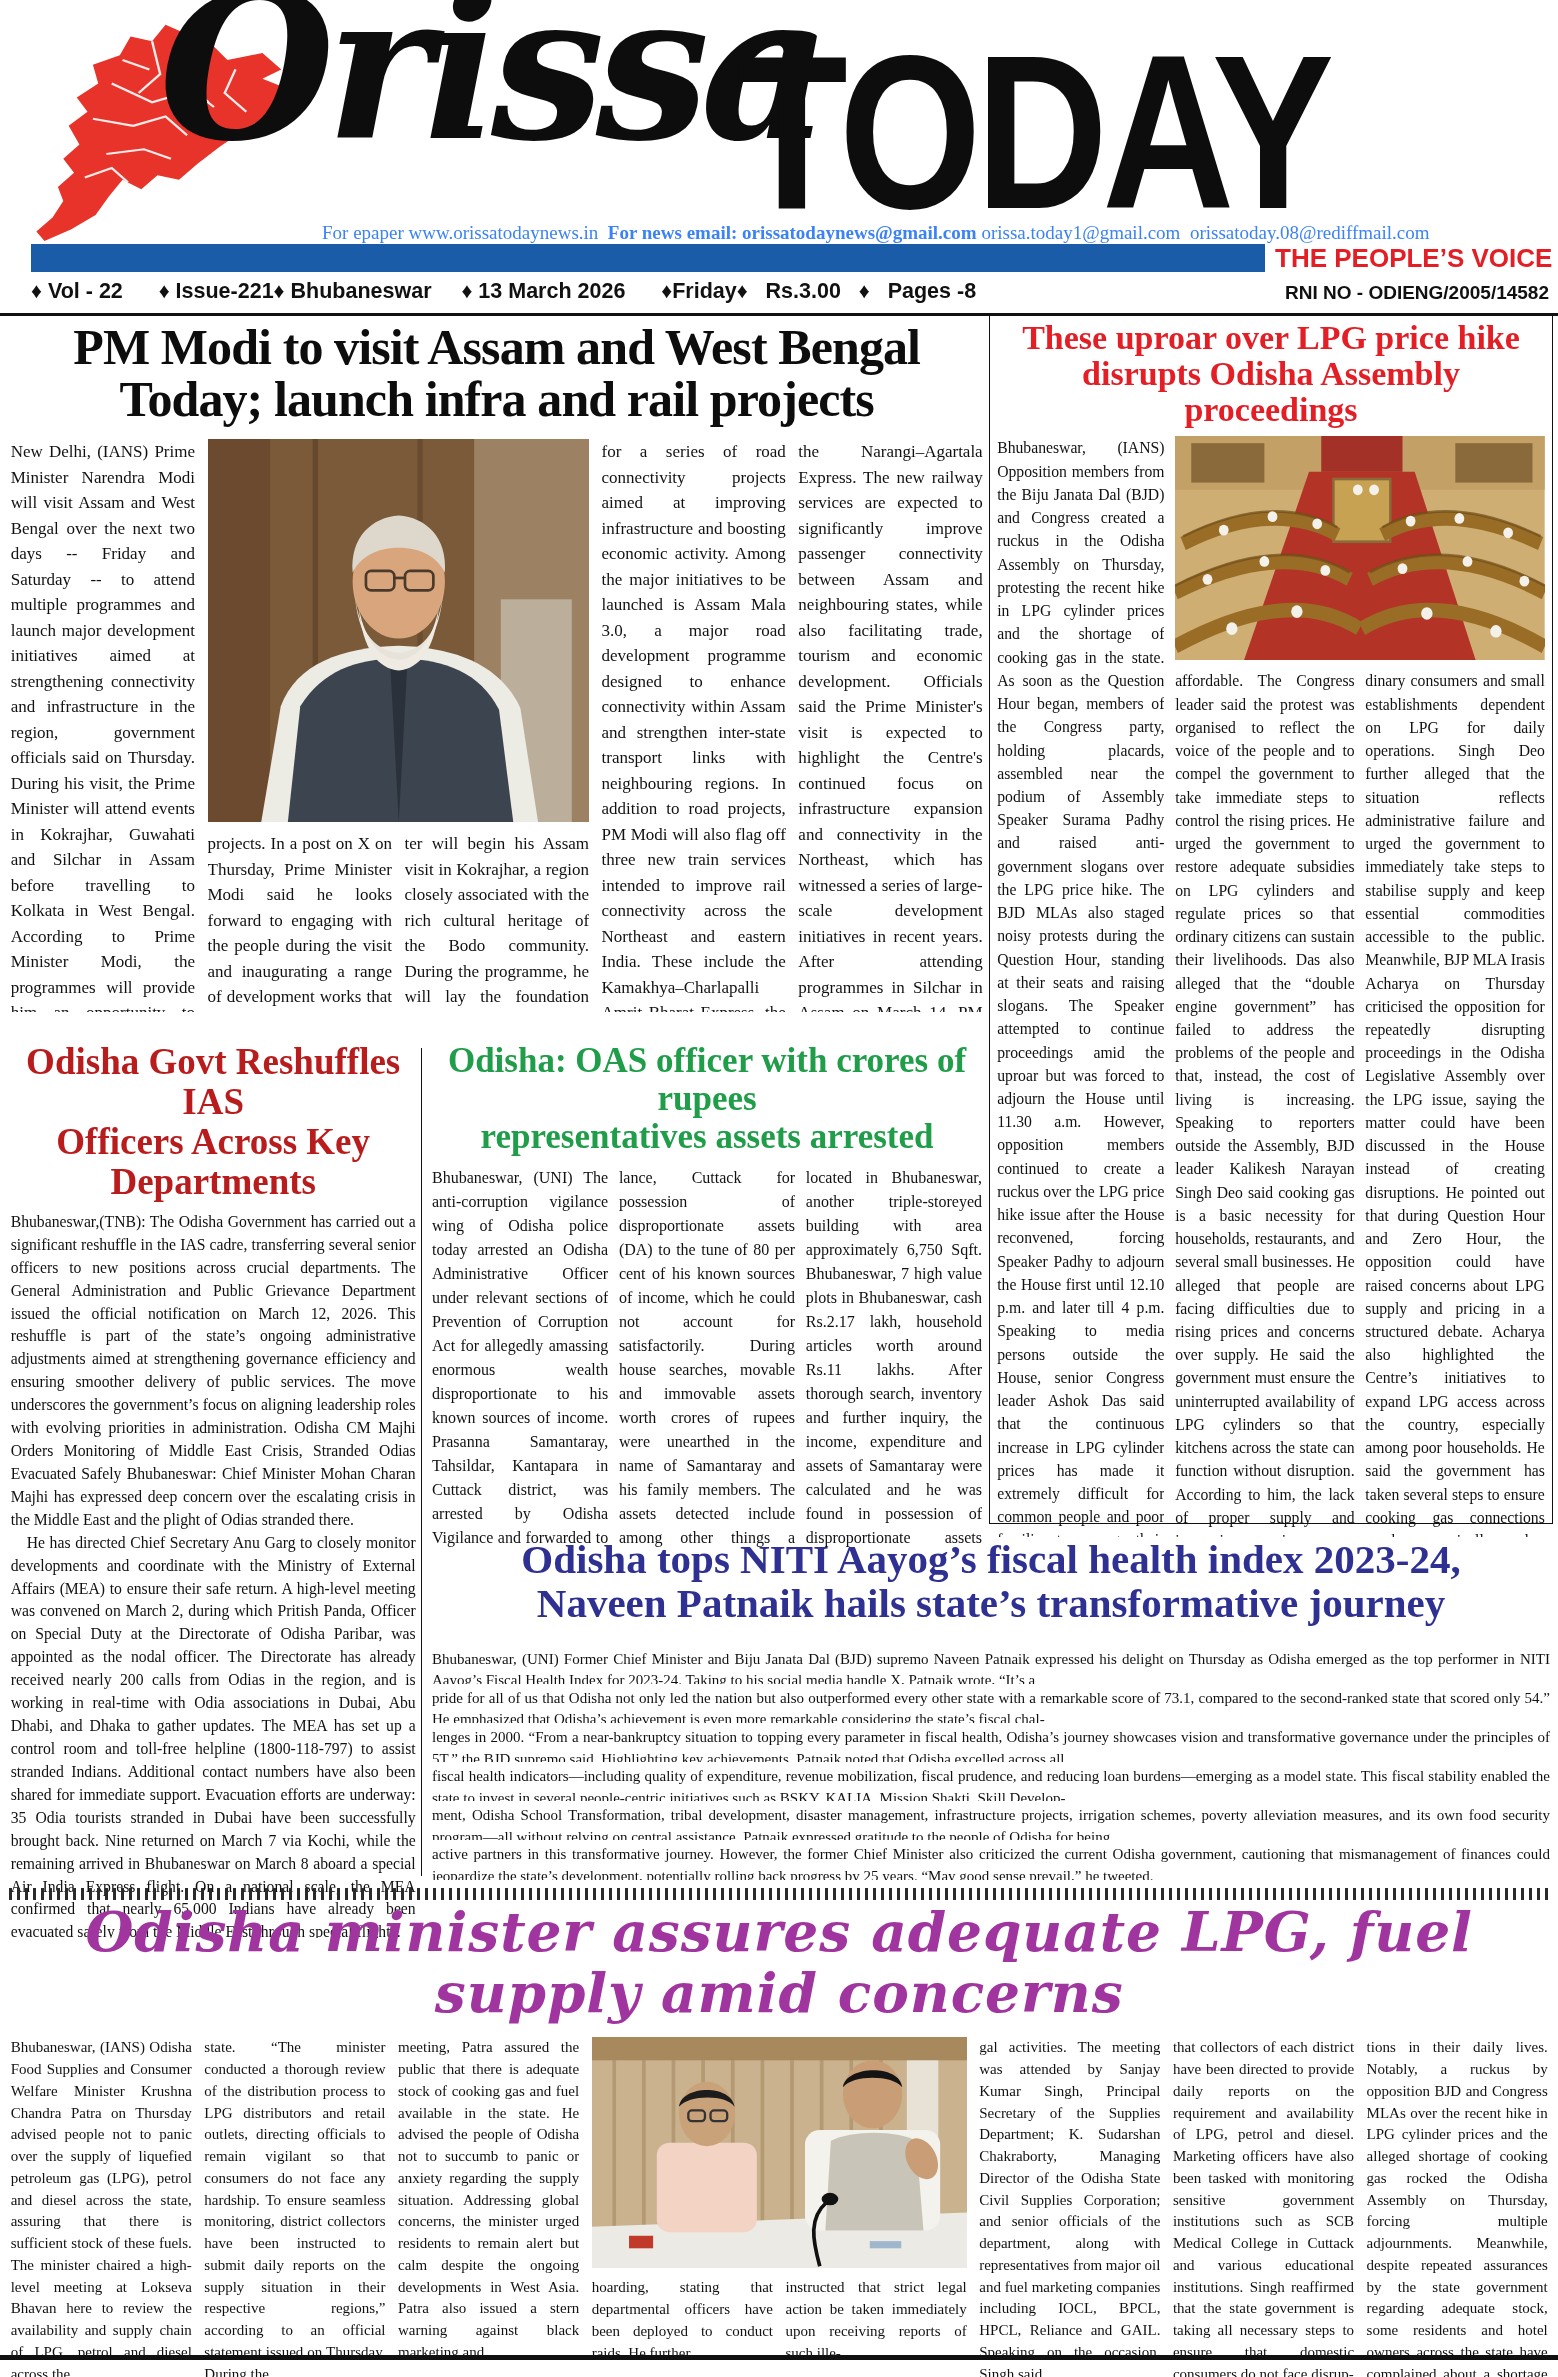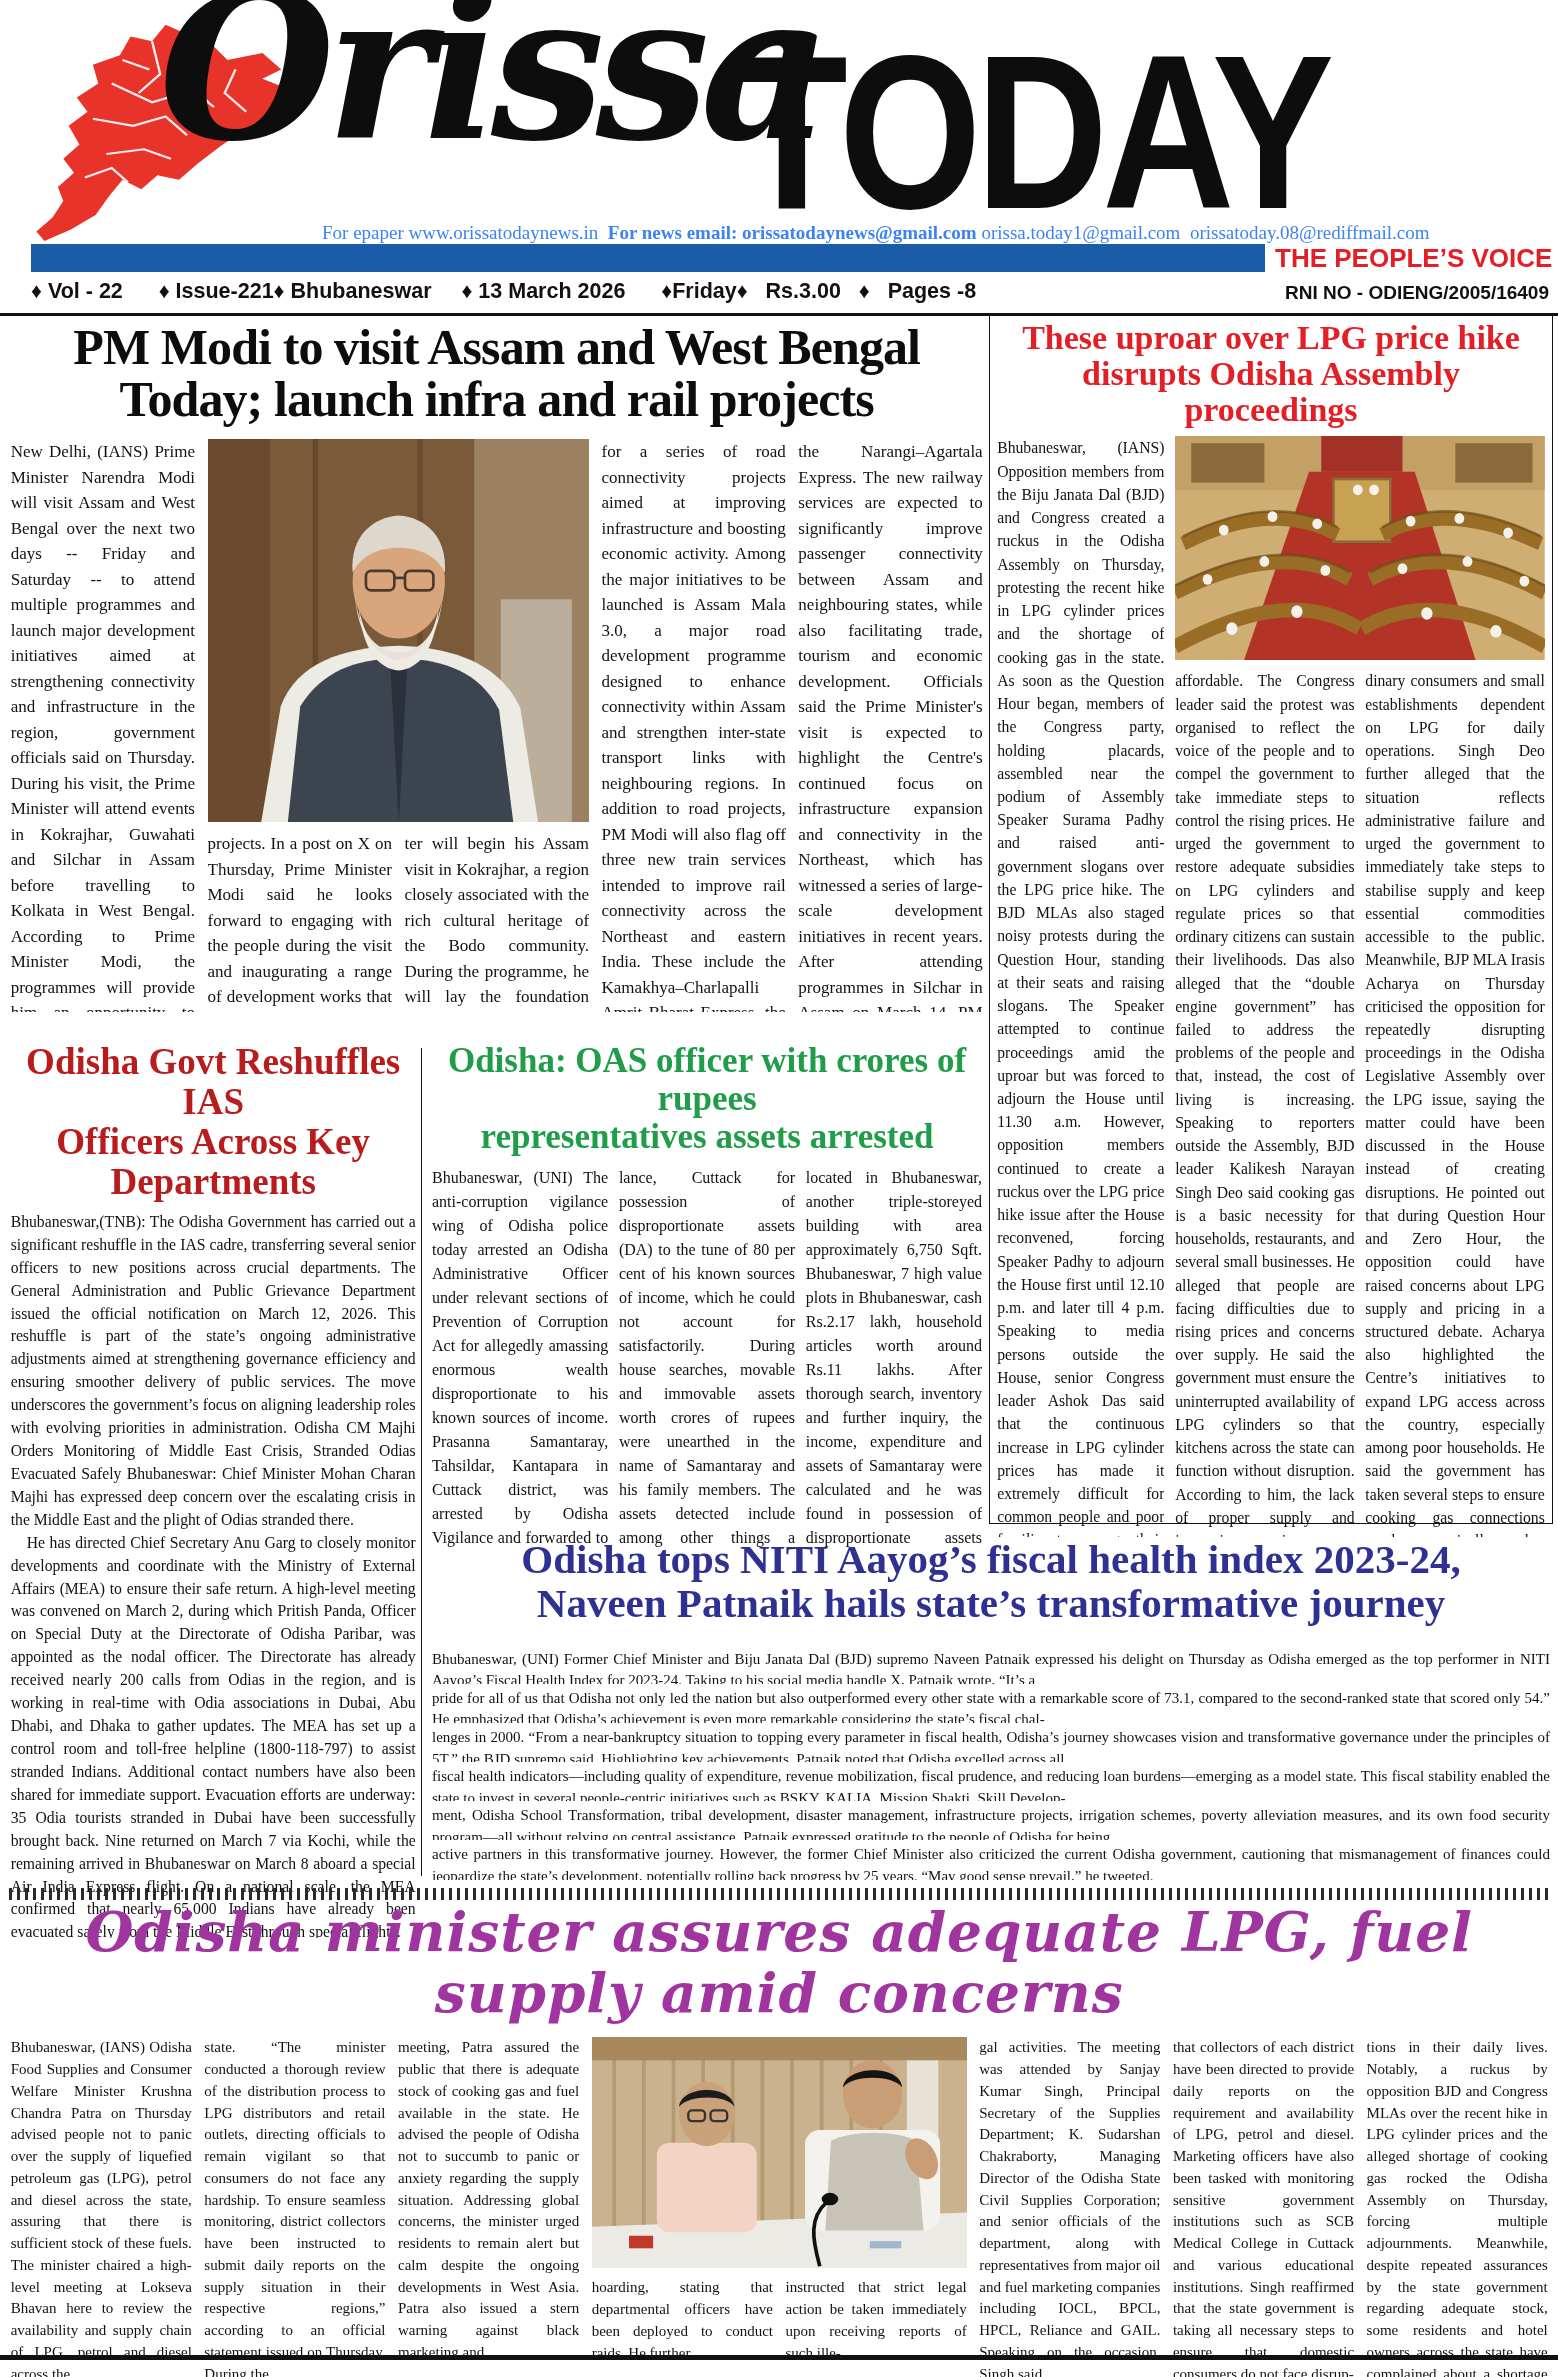--- a/index.html
+++ b/index.html
@@ -94,21 +94,21 @@
         <path d="M20,70 L30,66 L36,72"></path>
       </g>
     </svg>
     <span class="mast-script">Orissa</span>
     <span class="mast-today">TODAY</span>
     <div class="mast-contact"><span>For epaper www.orissatodaynews.in  </span><span class="b">For news email: orissatodaynews@gmail.com</span><span> orissa.today1@gmail.com  orissatoday.08@rediffmail.com</span></div>
     <div class="mast-bar"></div>
     <div class="mast-tagline">THE PEOPLE’S VOICE</div>
     <div class="mast-info">
       <span class="mast-issue">♦ Vol - 22      ♦ Issue-221♦ Bhubaneswar     ♦ 13 March 2026      ♦Friday♦   Rs.3.00   ♦   Pages -8</span>
-      <span class="mast-rni">RNI NO - ODIENG/2005/16409</span>
+      <span class="mast-rni">RNI NO - ODIENG/2005/14582</span>
     </div>
     <div class="mast-rule"></div>
   </div>
 
   <div class="pm">
     <div class="headline">
       <span class="hl-line">PM Modi to visit Assam and West Bengal</span>
       <span class="hl-line">Today; launch infra and rail projects</span>
     </div>
     <div class="pm-body">

